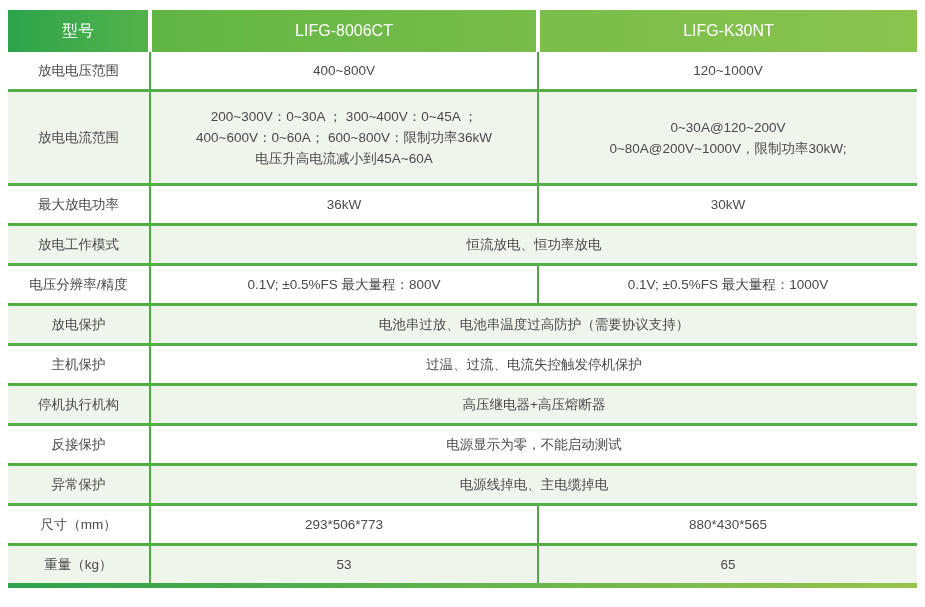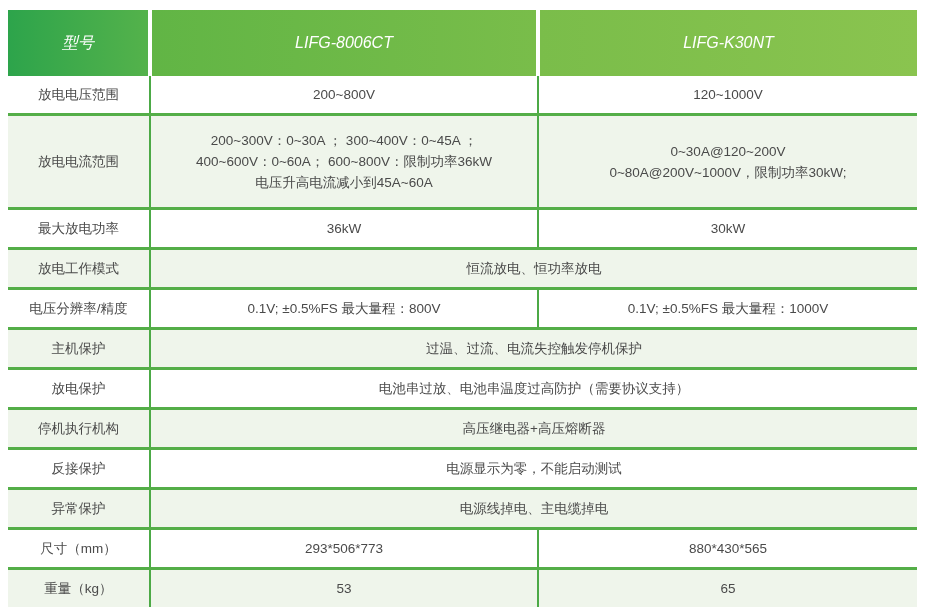--- a/index.html
+++ b/index.html
@@ -24,22 +24,21 @@
   col.c2 { width: 388px; }
   col.c3 { width: 379px; }
 
   thead th {
     height: 34px;
     color: #ffffff;
     font-size: 16px;
     font-weight: normal;
     text-align: center;
     vertical-align: middle;
-    padding: 16px;
-    font-style: italic;
+    padding: 4px;
   }
   th.h-model  { background: linear-gradient(90deg, #2da44b, #54b24b); }
   th.h-left   { background: linear-gradient(90deg, #61b545, #79bd4a); border-left: 4px solid #ffffff; }
   th.h-right  { background: linear-gradient(90deg, #7abd4a, #8ac44f); border-left: 4px solid #ffffff; }
 
   tbody td {
     color: #4a4a4a;
     font-size: 13.5px;
     text-align: center;
     vertical-align: middle;
@@ -77,21 +76,21 @@
     <thead>
       <tr>
         <th class="h-model">型号</th>
         <th class="h-left">LIFG-8006CT</th>
         <th class="h-right">LIFG-K30NT</th>
       </tr>
     </thead>
     <tbody>
       <tr>
         <td class="lbl">放电电压范围</td>
-        <td class="vsep">200~800V</td>
+        <td class="vsep">400~800V</td>
         <td class="vsep">120~1000V</td>
       </tr>
       <tr class="tall">
         <td class="lbl">放电电流范围</td>
         <td class="vsep">
           <span class="cell-line">200~300V：0~30A ； 300~400V：0~45A ；</span>
           <span class="cell-line">400~600V：0~60A； 600~800V：限制功率36kW</span>
           <span class="cell-line">电压升高电流减小到45A~60A</span>
         </td>
         <td class="vsep">
@@ -107,26 +106,26 @@
       <tr>
         <td class="lbl">放电工作模式</td>
         <td class="vsep" colspan="2">恒流放电、恒功率放电</td>
       </tr>
       <tr>
         <td class="lbl">电压分辨率/精度</td>
         <td class="vsep">0.1V;  ±0.5%FS 最大量程：800V</td>
         <td class="vsep">0.1V;  ±0.5%FS 最大量程：1000V</td>
       </tr>
       <tr>
+        <td class="lbl">放电保护</td>
+        <td class="vsep" colspan="2">电池串过放、电池串温度过高防护（需要协议支持）</td>
+      </tr>
+      <tr>
         <td class="lbl">主机保护</td>
         <td class="vsep" colspan="2">过温、过流、电流失控触发停机保护</td>
-      </tr>
-      <tr>
-        <td class="lbl">放电保护</td>
-        <td class="vsep" colspan="2">电池串过放、电池串温度过高防护（需要协议支持）</td>
       </tr>
       <tr>
         <td class="lbl">停机执行机构</td>
         <td class="vsep" colspan="2">高压继电器+高压熔断器</td>
       </tr>
       <tr>
         <td class="lbl">反接保护</td>
         <td class="vsep" colspan="2">电源显示为零，不能启动测试</td>
       </tr>
       <tr>

